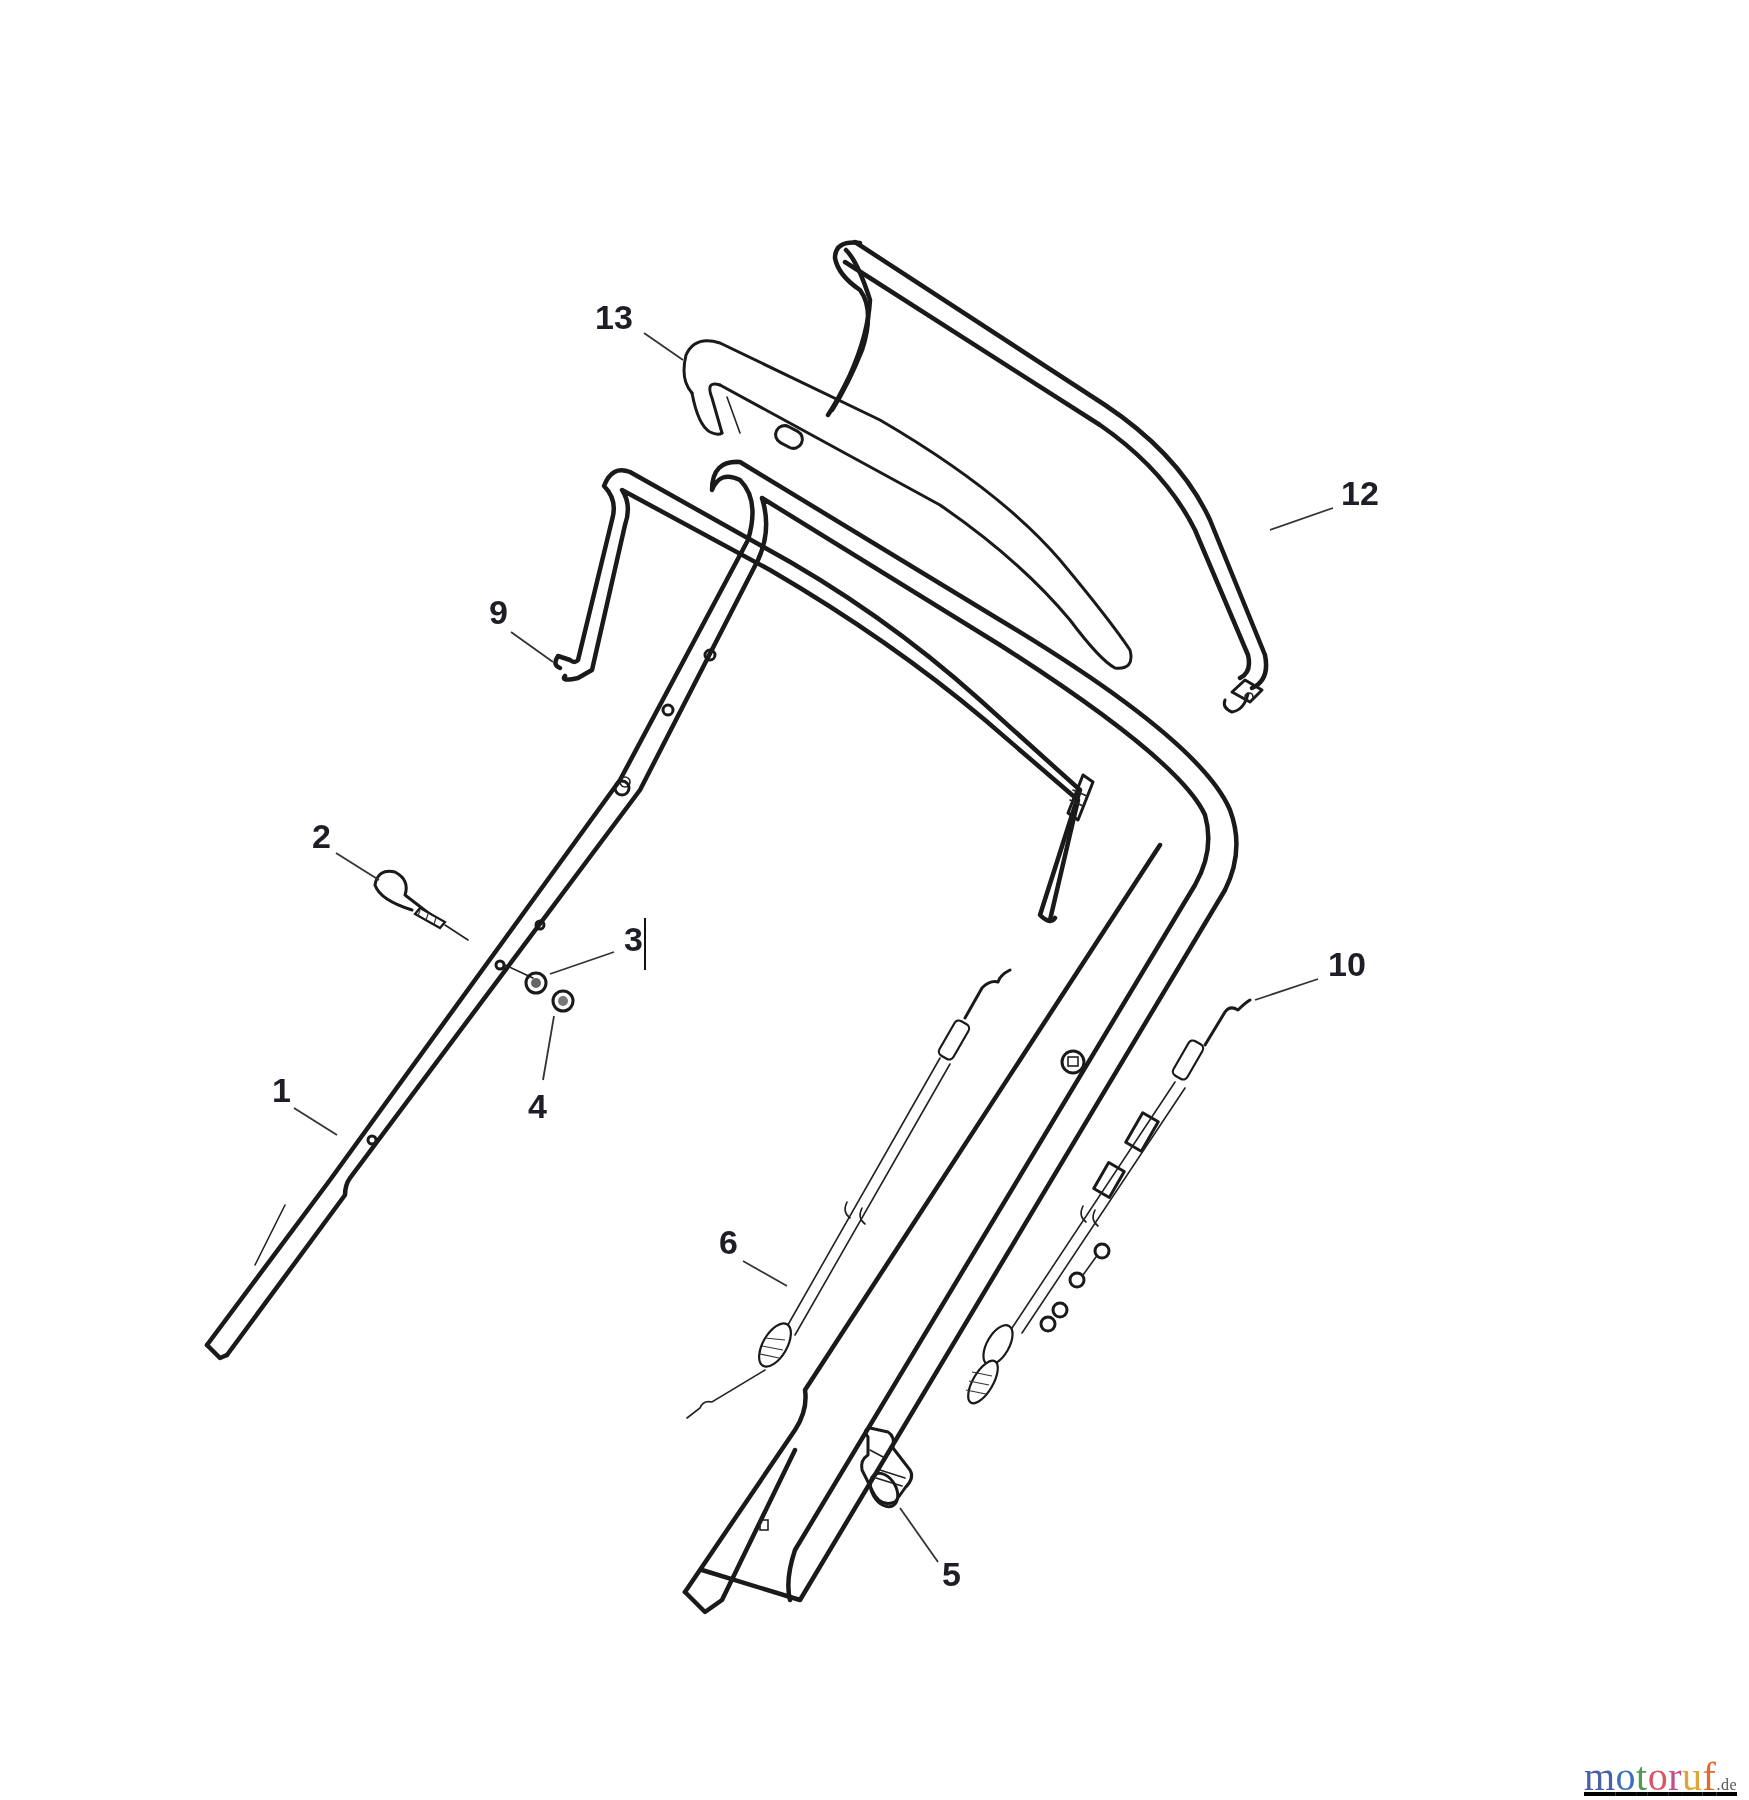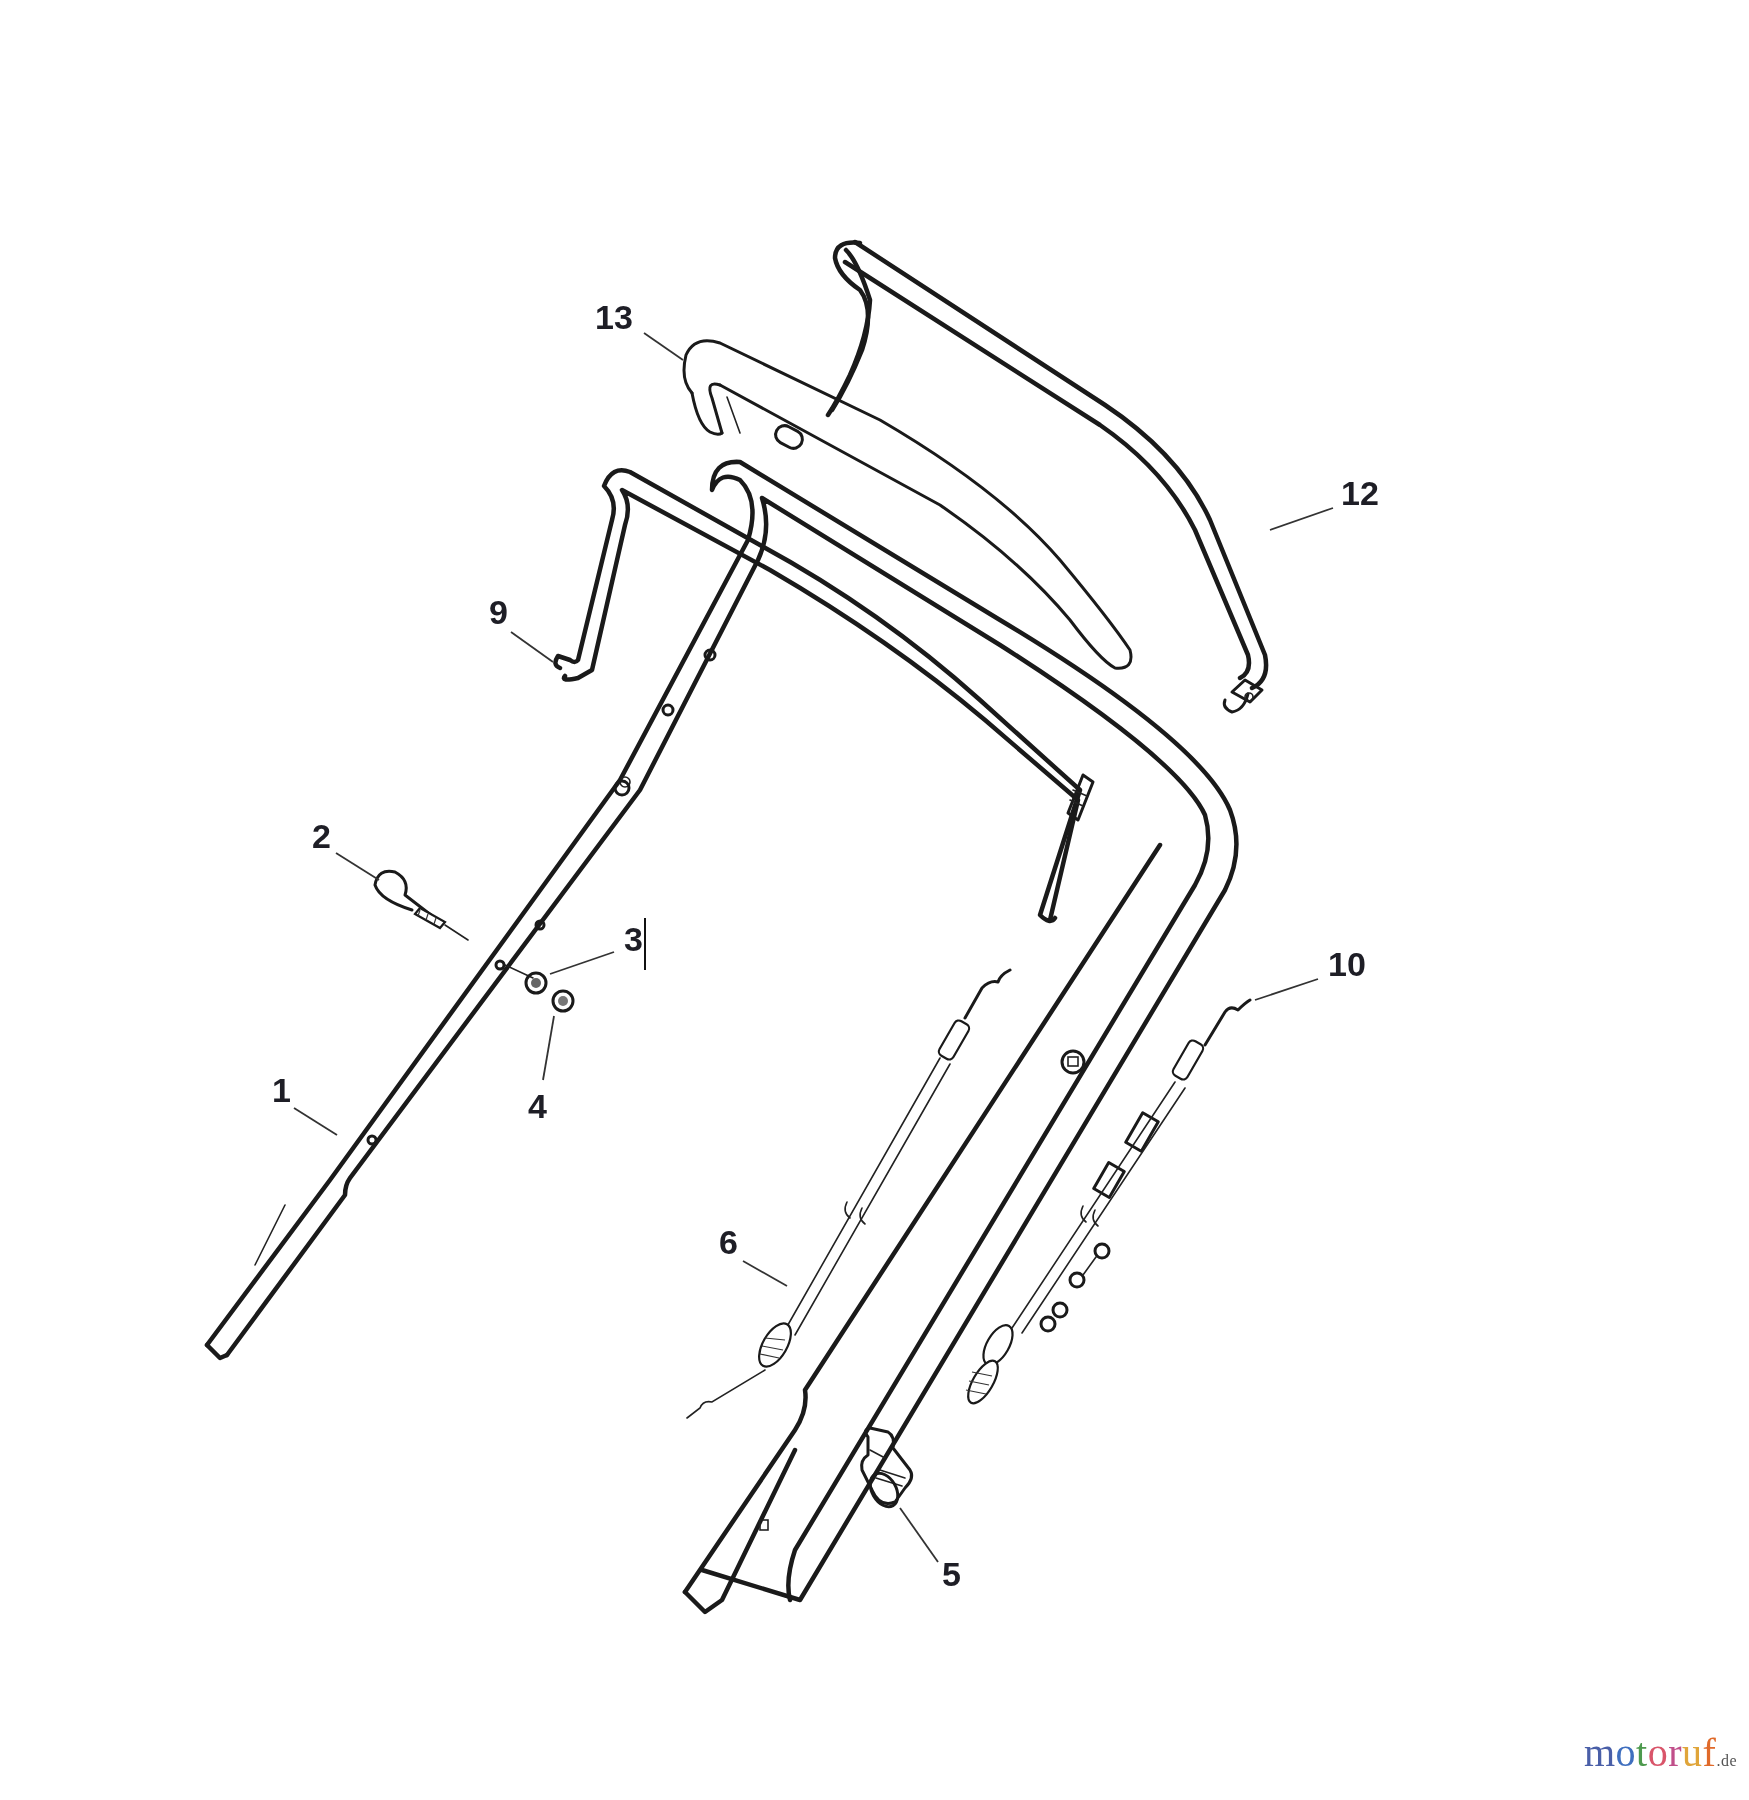--- a/index.html
+++ b/index.html
@@ -5,21 +5,21 @@
   html, body { margin: 0; padding: 0; background: #ffffff; }
   body { width: 1749px; height: 1800px; position: relative; overflow: hidden; }
   #diagram { position: absolute; left: 0; top: 0; width: 1749px; height: 1800px; }
   .tube { fill: none; stroke: #1a1a1a; stroke-width: 4.5; stroke-linecap: round; stroke-linejoin: round; }
   .tube-thin { fill: none; stroke: #1a1a1a; stroke-width: 3; stroke-linecap: round; stroke-linejoin: round; }
   .hair { fill: none; stroke: #222; stroke-width: 1.6; stroke-linecap: round; }
   .leader { fill: none; stroke: #333; stroke-width: 1.8; }
   .hatch { fill: #fff; stroke: #1a1a1a; stroke-width: 2.2; }
   .hatch-line { stroke: #333; stroke-width: 1.2; }
   .callout { font-family: "Liberation Sans", sans-serif; font-weight: bold; font-size: 34px; fill: #1e1e26; }
-  .watermark { position: absolute; right: 12px; bottom: 24px; font-family: "Liberation Serif", serif; font-size: 40px; letter-spacing: 0.5px; }
+  .watermark { position: absolute; right: 12px; bottom: 0; font-family: "Liberation Serif", serif; font-size: 40px; letter-spacing: 0.5px; text-decoration: underline; }
   .watermark .tld { font-size: 16px; color: #555; }
 </style>
 </head>
 <body>
 
 <svg id="diagram" viewBox="0 0 1749 1800" xmlns="http://www.w3.org/2000/svg">
 
   <g>
     <path class="tube" d="M 860 243 Q 835 240 835 258 Q 838 275 860 290 Q 875 310 862 350 Q 848 385 832 410"></path>
     <path class="tube" d="M 846 250 Q 858 262 870 300 Q 868 335 850 375 Q 838 400 828 415"></path>

